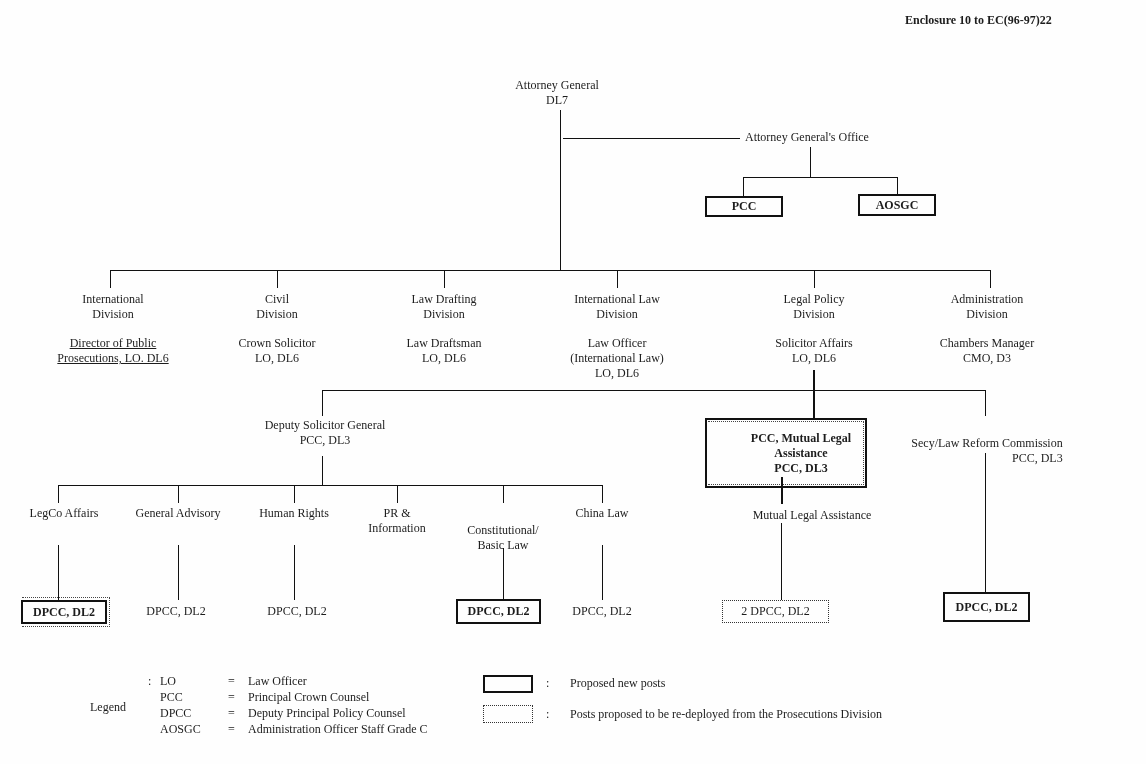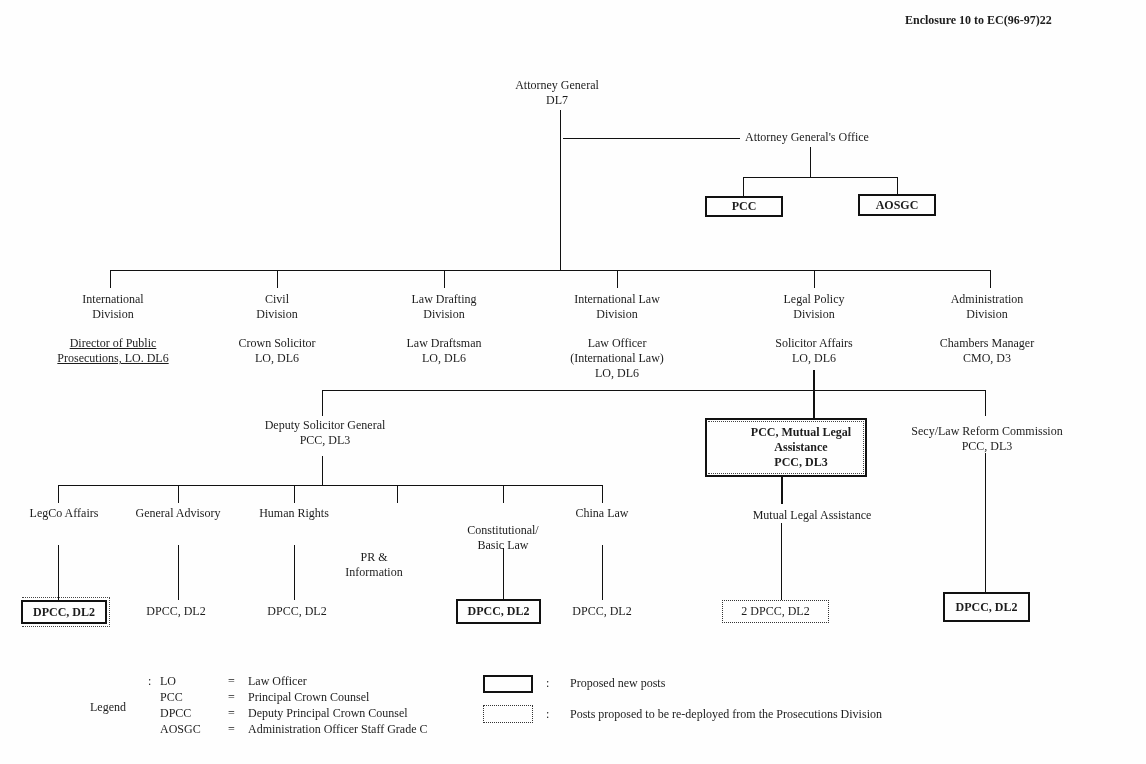--- a/index.html
+++ b/index.html
@@ -83,44 +83,44 @@
 
   <div class="lv2" style="left:813px;top:370px;height:20px;"></div>
   <div class="lh" style="left:322px;top:390px;width:663px;"></div>
 
   <div class="lv" style="left:322px;top:390px;height:26px;"></div>
   <div class="t" style="left:325px;top:418px;">Deputy Solicitor General
 PCC, DL3</div>
   <div class="lv" style="left:322px;top:456px;height:29px;"></div>
 
   <div class="lv2" style="left:813px;top:390px;height:28px;"></div>
-  <div class="box bold combo-in" style="left:705px;top:418px;width:162px;height:59px;padding-left:30px;">PCC, Mutual Legal
+  <div class="box bold combo-in" style="left:705px;top:418px;width:162px;height:70px;padding-left:30px;">PCC, Mutual Legal
 Assistance
 PCC, DL3</div>
   <div class="lv2" style="left:781px;top:477px;height:27px;"></div>
   <div class="t" style="left:786px;top:508px;margin-left:26px;">Mutual Legal Assistance</div>
   <div class="lv" style="left:781px;top:523px;height:77px;"></div>
 
   <div class="lv" style="left:985px;top:390px;height:26px;"></div>
-  <div class="t" style="left:987px;top:424px;">Secy/Law Reform Commission
+  <div class="t" style="left:987px;top:436px;text-align:right;">Secy/Law Reform Commission
 PCC, DL3</div>
   <div class="lv" style="left:985px;top:453px;height:139px;"></div>
 
   <div class="lh" style="left:58px;top:485px;width:544px;"></div>
   <div class="lv" style="left:58px;top:485px;height:18px;"></div>
   <div class="lv" style="left:178px;top:485px;height:18px;"></div>
   <div class="lv" style="left:294px;top:485px;height:18px;"></div>
   <div class="lv" style="left:397px;top:485px;height:18px;"></div>
   <div class="lv" style="left:503px;top:485px;height:18px;"></div>
   <div class="lv" style="left:602px;top:485px;height:18px;"></div>
 
   <div class="t" style="left:64px;top:506px;">LegCo Affairs</div>
   <div class="t" style="left:178px;top:506px;">General Advisory</div>
   <div class="t" style="left:294px;top:506px;">Human Rights</div>
-  <div class="t" style="left:374px;top:506px;margin-top:44px;">PR &amp;
+  <div class="t" style="left:397px;top:506px;">PR &amp;
 Information</div>
   <div class="t" style="left:503px;top:506px;margin-top:17px;">Constitutional/
 Basic Law</div>
   <div class="t" style="left:602px;top:506px;">China Law</div>
 
   <div class="lv" style="left:58px;top:545px;height:55px;"></div>
   <div class="lv" style="left:178px;top:545px;height:55px;"></div>
   <div class="lv" style="left:294px;top:545px;height:55px;"></div>
   <div class="lv" style="left:503px;top:548px;height:51px;"></div>
   <div class="lv" style="left:602px;top:545px;height:55px;"></div>
@@ -139,21 +139,21 @@
   <div class="tl" style="left:160px;top:674px;">LO</div>
   <div class="tl" style="left:228px;top:674px;">=</div>
   <div class="tl" style="left:248px;top:674px;">Law Officer</div>
 
   <div class="tl" style="left:160px;top:690px;">PCC</div>
   <div class="tl" style="left:228px;top:690px;">=</div>
   <div class="tl" style="left:248px;top:690px;">Principal Crown Counsel</div>
 
   <div class="tl" style="left:160px;top:706px;">DPCC</div>
   <div class="tl" style="left:228px;top:706px;">=</div>
-  <div class="tl" style="left:248px;top:706px;">Deputy Principal Crown Counsel</div>
+  <div class="tl" style="left:248px;top:706px;">Deputy Principal Policy Counsel</div>
 
   <div class="tl" style="left:160px;top:722px;">AOSGC</div>
   <div class="tl" style="left:228px;top:722px;">=</div>
   <div class="tl" style="left:248px;top:722px;">Administration Officer Staff Grade C</div>
 
   <div class="legend-box-solid" style="left:483px;top:675px;width:50px;height:18px;"></div>
   <div class="tl" style="left:546px;top:676px;">:</div>
   <div class="tl" style="left:570px;top:676px;">Proposed new posts</div>
 
   <div class="legend-box-dotted" style="left:483px;top:705px;width:50px;height:18px;"></div>

